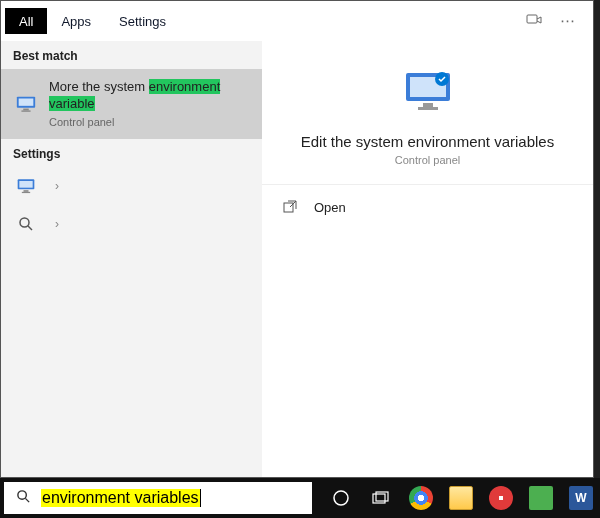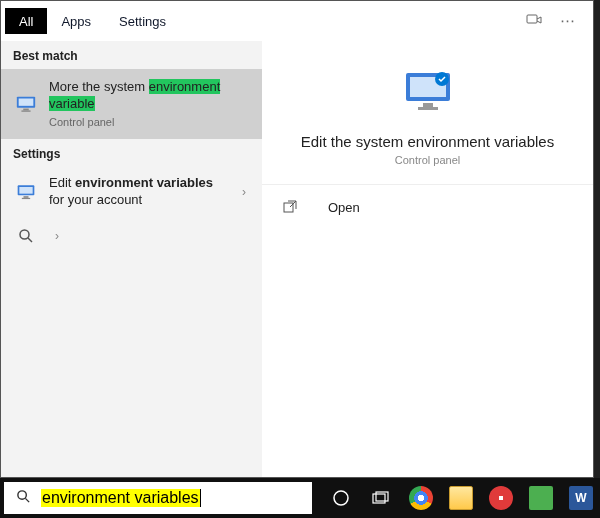--- a/index.html
+++ b/index.html
@@ -20,21 +20,21 @@
     .result-item.best { background: #d0d0d0; padding-top: 10px; padding-bottom: 10px; }
     .result-icon { width: 22px; height: 22px; flex-shrink: 0; display: flex; align-items: center; justify-content: center; }
     .result-text { flex: 1; font-size: 13px; line-height: 1.3; color: #222; }
     .result-sub { font-size: 11px; color: #666; margin-top: 2px; }
     .hl { background: #22c55e; }
     .chev { color: #888; font-size: 12px; padding: 0 6px; }
     .detail-hero { display: flex; flex-direction: column; align-items: center; padding: 24px 20px 18px; border-bottom: 1px solid #eee; }
     .detail-icon { width: 56px; height: 56px; margin-bottom: 12px; }
     .detail-title { font-size: 15px; color: #222; text-align: center; margin-bottom: 4px; }
     .detail-sub { font-size: 11px; color: #888; }
-    .action-row { display: flex; align-items: center; gap: 30px; padding: 14px 20px; font-size: 13px; color: #222; cursor: pointer; }
+    .action-row { display: flex; align-items: center; gap: 16px; padding: 14px 20px; font-size: 13px; color: #222; cursor: pointer; }
     .action-icon { width: 16px; height: 16px; display: flex; align-items: center; justify-content: center; color: #666; }
     .taskbar { position: absolute; left: 0; bottom: 0; width: 600px; height: 40px; background: #101010; display: flex; align-items: center; }
     .search-box { width: 315px; height: 32px; margin: 4px 4px; background: #fff; display: flex; align-items: center; padding: 0 4px 0 10px; border: 2px solid #fff; }
     .search-box .sicon { color: #333; margin-right: 10px; }
     .search-box input { border: none; outline: none; font-size: 14px; flex: 1; background: transparent; }
     .search-box .hlwrap { background: #ffff00; padding: 0 1px; }
     .search-box .caret { border-right: 1px solid #000; height: 18px; }
     .tb-icons { display: flex; align-items: center; gap: 2px; padding-left: 6px; }
     .tb-btn { width: 38px; height: 40px; display: flex; align-items: center; justify-content: center; cursor: pointer; }
     .tb-btn svg, .tb-btn span { color: #fff; }
@@ -85,23 +85,20 @@
       <div class="sec-header">Settings</div>
 
       <div class="result-item">
         <div class="result-icon">
           <svg width="20" height="20" viewBox="0 0 24 24">
               <rect x="2" y="4" width="20" height="12" rx="1" fill="#3b7dd8"></rect>
               <rect x="4" y="6" width="16" height="8" fill="#cfe3fa"></rect>
               <rect x="9" y="17" width="6" height="2" fill="#888"></rect>
               <rect x="7" y="19" width="10" height="1.5" fill="#888"></rect>
             </svg>
-        </div>
-        <div class="result-text">
-          <span>Edit </span><b>environment variables</b><span> for your account</span>
         </div>
         <div class="chev">›</div>
       </div>
 
 
       <div class="result-item">
         <div class="result-icon">
           <svg width="16" height="16" viewBox="0 0 16 16" fill="none" stroke="#555" stroke-width="1.5">
               <circle cx="6.5" cy="6.5" r="4.5"></circle>
               <line x1="10" y1="10" x2="14" y2="14"></line>

